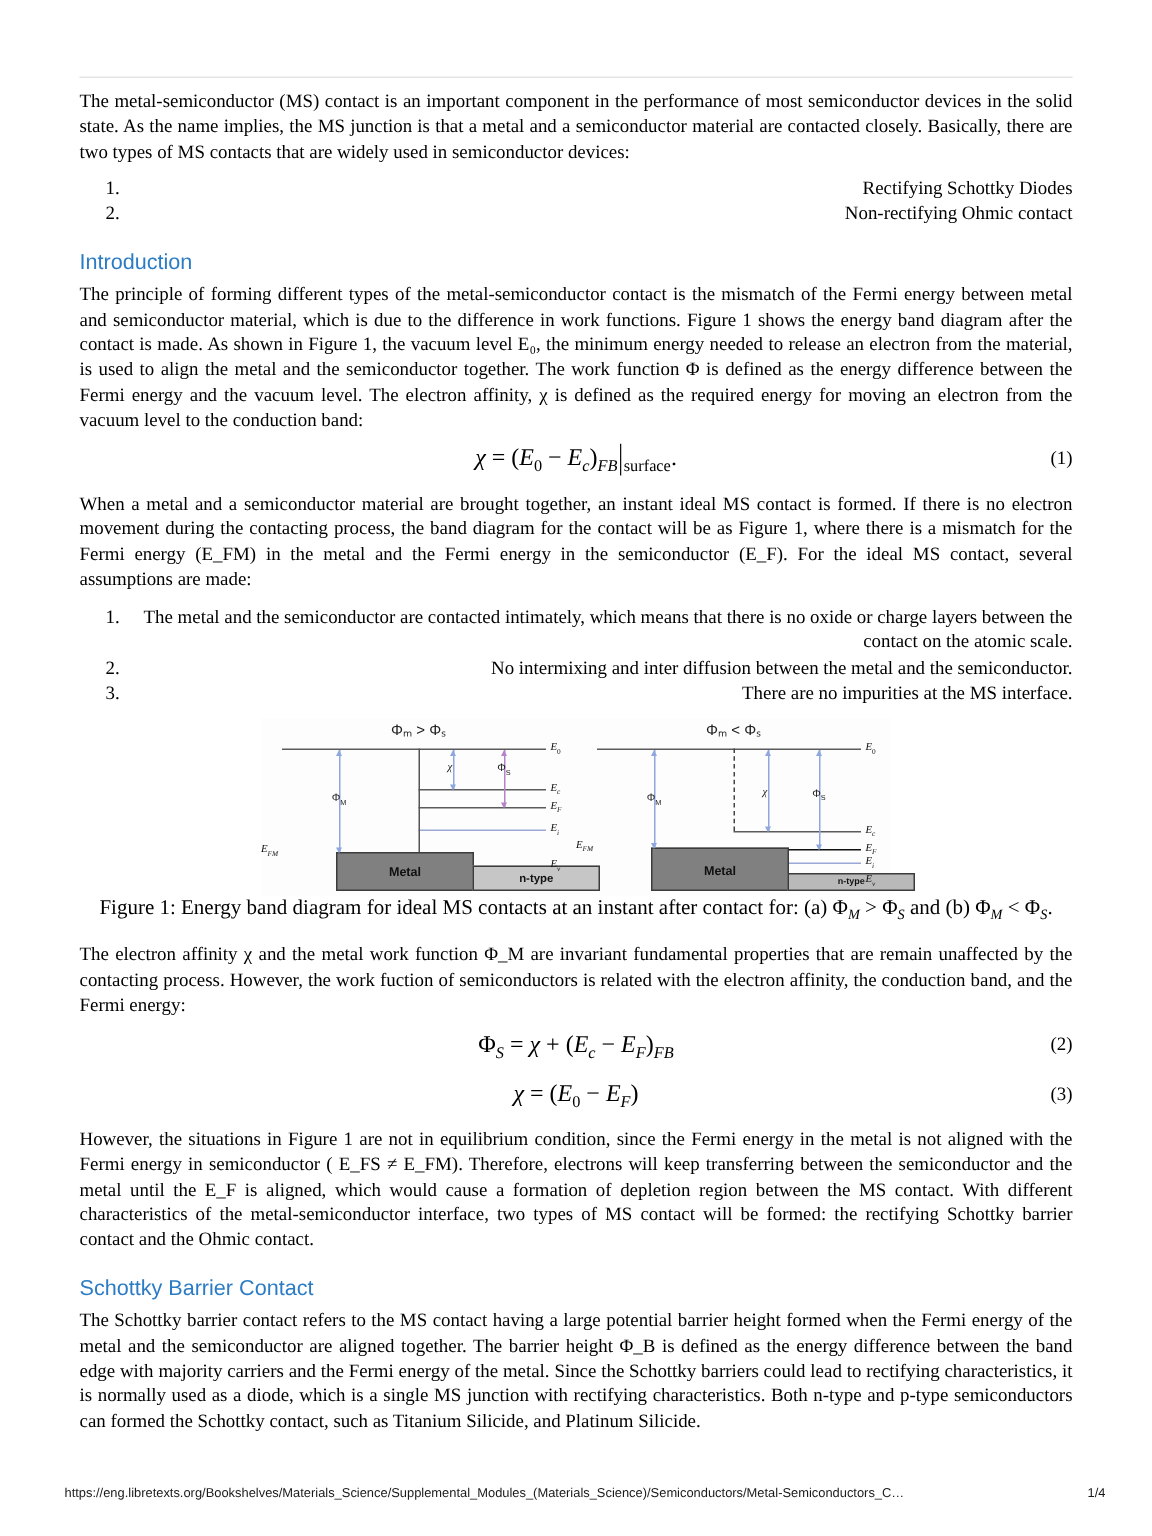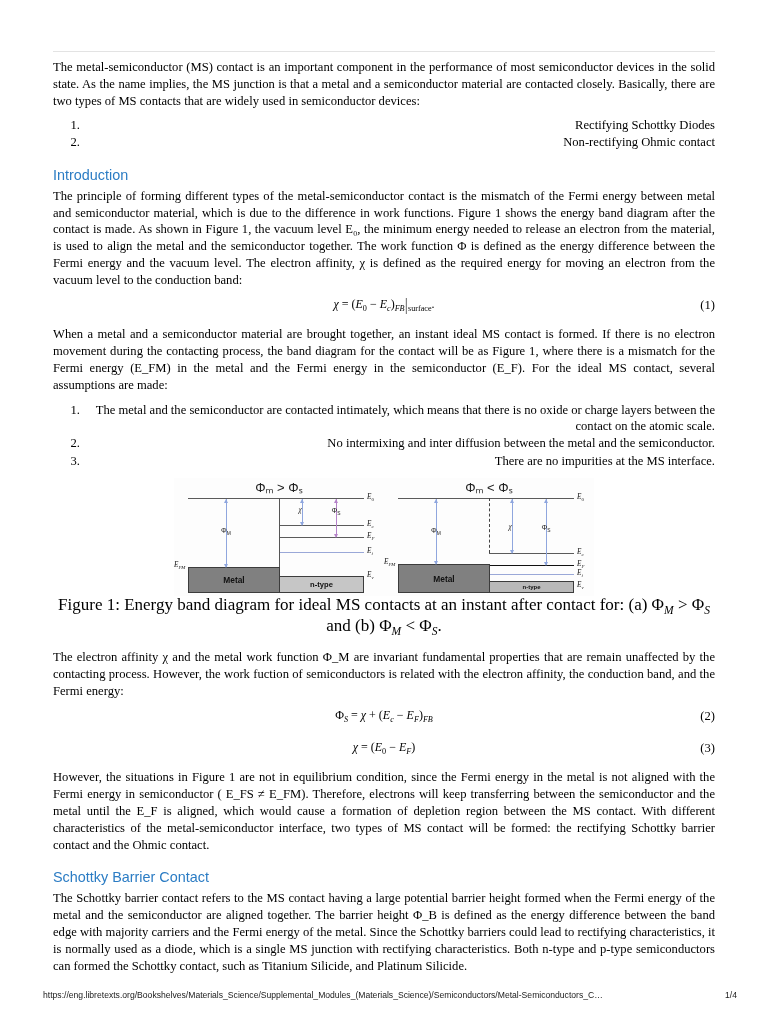--- a/index.html
+++ b/index.html
@@ -92,21 +92,21 @@
   }
   ol.doc-list.tight li { margin-bottom: 1px; }
   
   .eqrow {
     position: relative;
     margin: 9px 0 10px 0;
     min-height: 19px;
   }
   .eq {
     text-align: center;
-    font-size: 12px;
+    font-size: 16px;
     font-family: "Liberation Serif", serif;
   }
   .eq i, .mi { font-style: italic; }
   .eqno {
     position: absolute;
     right: 0;
     top: 1px;
     font-size: 12.6px;
   }
   sub.sm { font-size: 0.68em; font-style: normal; }
@@ -124,36 +124,36 @@
     justify-content: center;
   }
   .figure {
     width: 420px;
     height: 118px;
     background: #fdfdfd;
     display: flex;
     gap: 0px;
   }
   .fcaption {
-    font-size: 17px;
+    font-size: 14px;
     text-align: center;
     margin: 1px 0 10px 0;
     line-height: 14px;
   }
   .bd {
     position: relative;
     width: 210px;
     height: 118px;
   }
   .bd .cap {
     position: absolute;
     width: 100%;
     top: 0px;
     text-align: center;
-    font-size: 13px;
+    font-size: 10px;
     font-family: "Liberation Sans", sans-serif;
     color: #222;
   }
   .lvl {
     position: absolute;
     height: 0;
     border-top: 1.4px solid #5b5b5b;
   }
   .lvl.thin { border-top: 1px solid #9aa8d8; }
   .lvl.blk { border-top: 1.2px solid #111; }
@@ -166,20 +166,21 @@
   .box {
     position: absolute;
     box-sizing: border-box;
     border: 1.2px solid #3c3c3c;
     display: flex;
     align-items: center;
     justify-content: center;
     font-family: "Liberation Sans", sans-serif;
     font-weight: bold;
     color: #111;
+    margin-left: 36px;
   }
   .box.metal { background: #808080; font-size: 8.4px; }
   .box.ntype { background: #c6c6c6; font-size: 7.6px; }
   .box.ntype2 { background: #b9b9b9; font-size: 6px; }
   .lbl {
     position: absolute;
     font-size: 7.2px;
     font-family: "Liberation Serif", serif;
     font-style: italic;
     color: #111;

